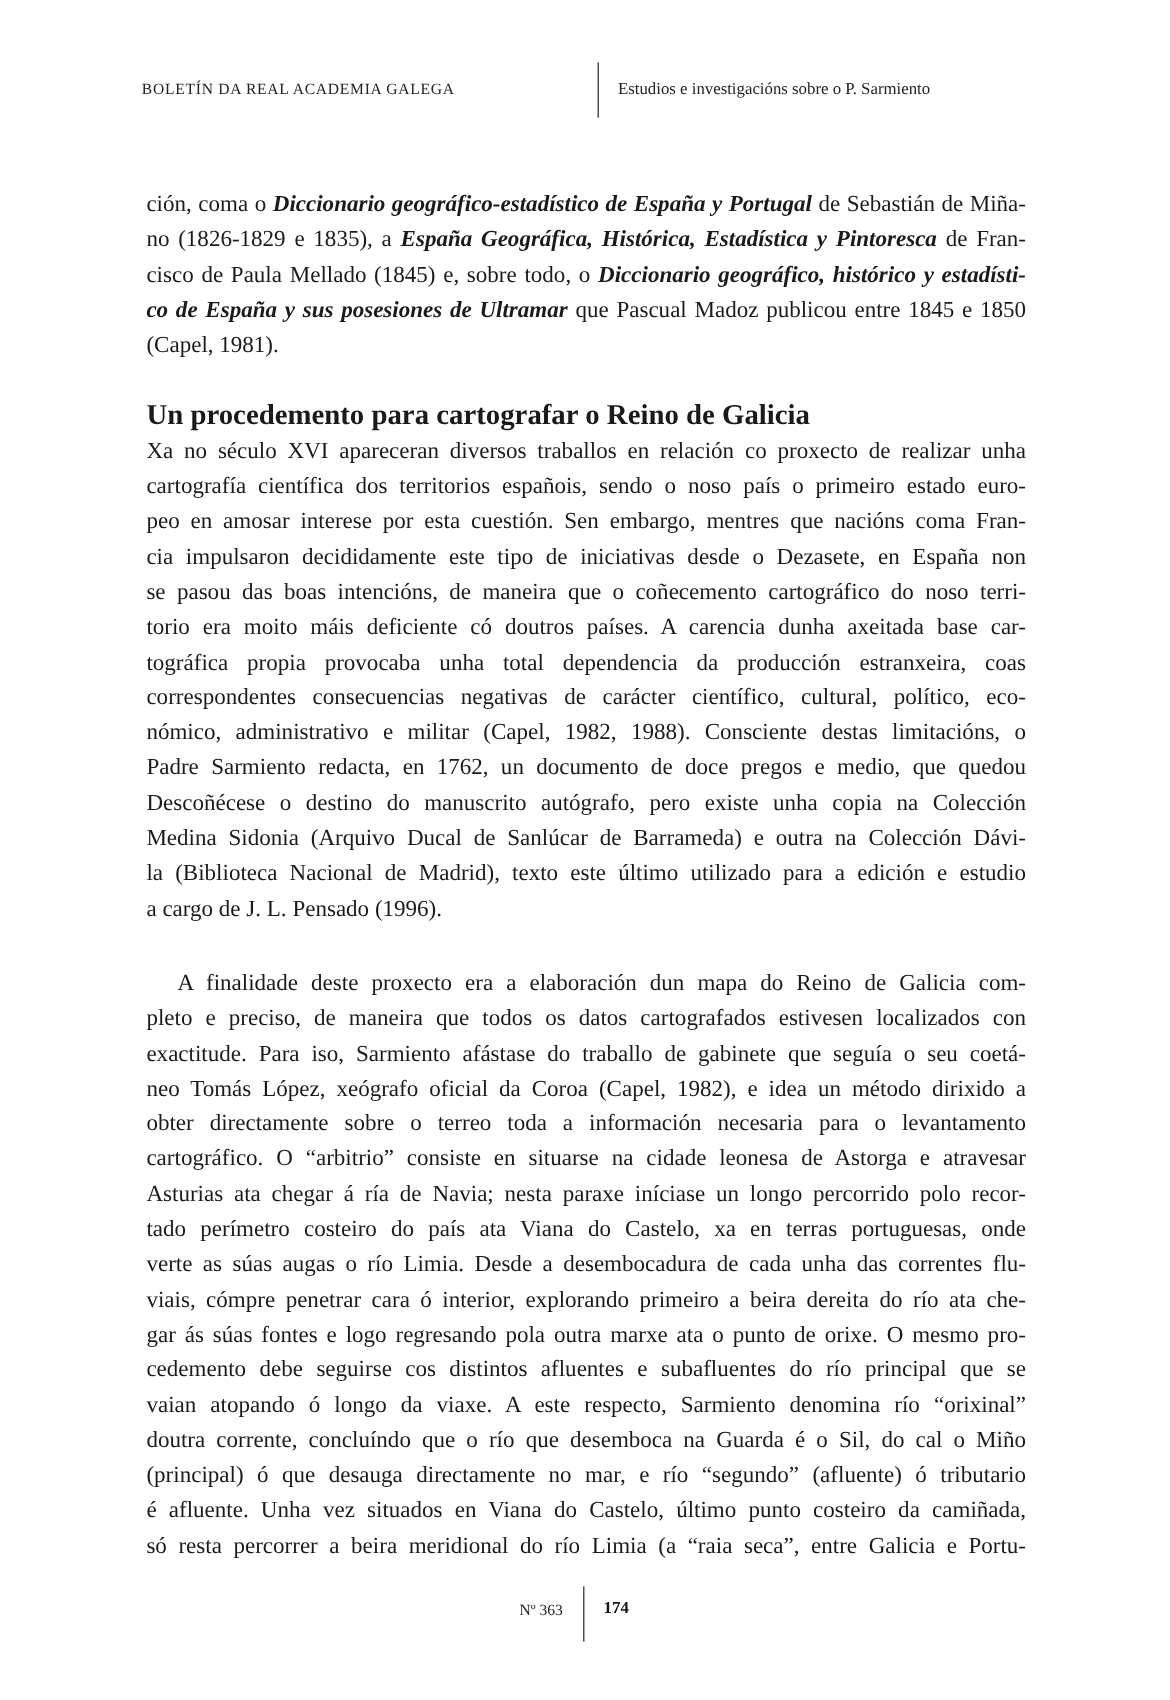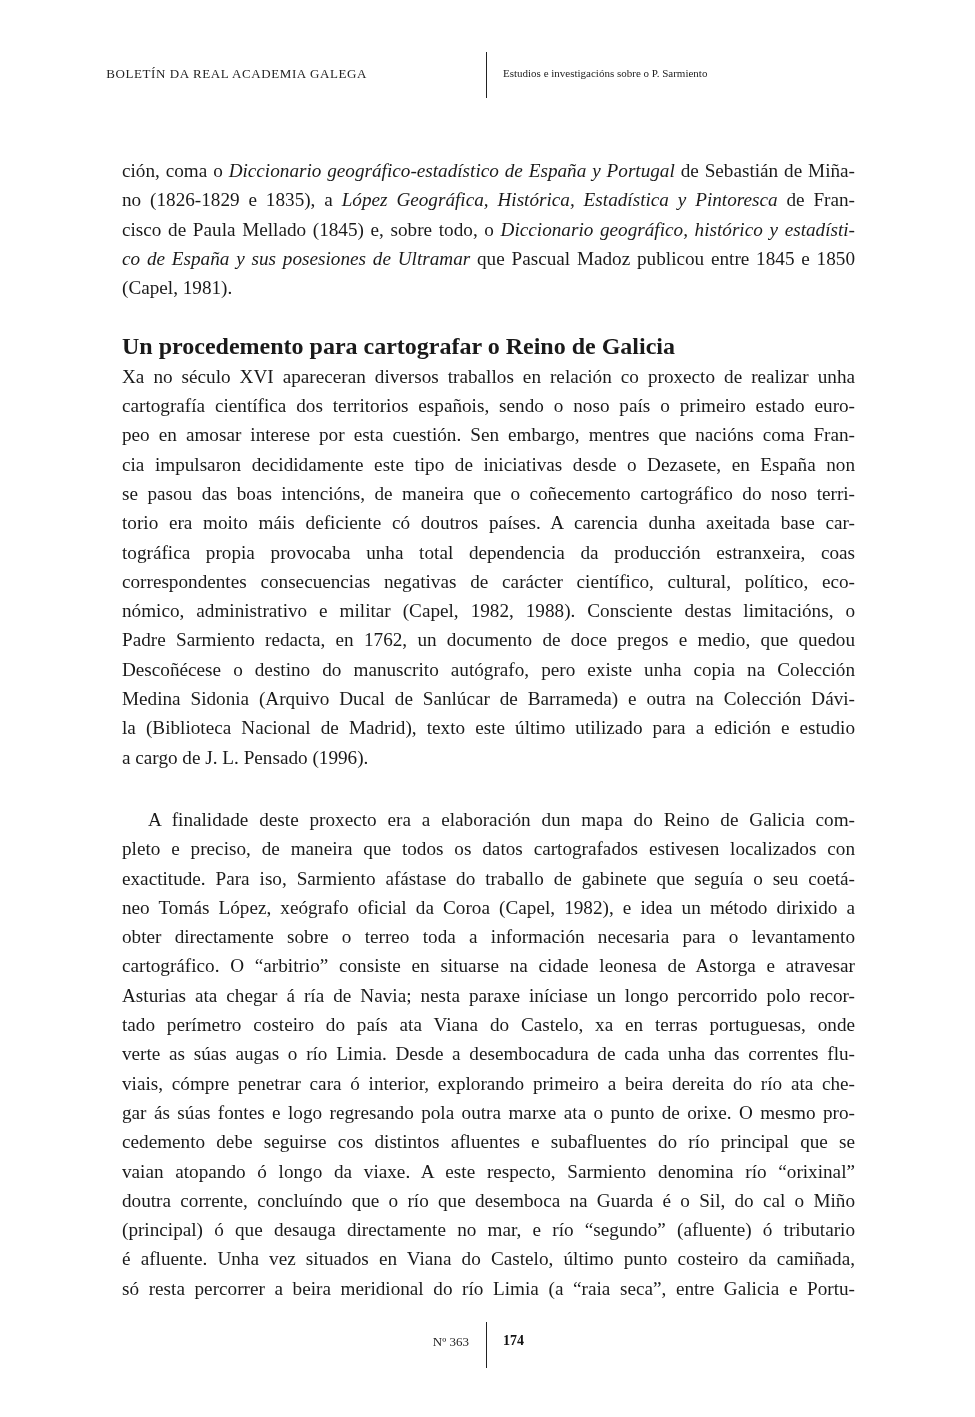--- a/index.html
+++ b/index.html
@@ -1,41 +1,41 @@
 <!DOCTYPE html>
 <html><head>
   <meta charset="utf-8">
   <style>
     html, body { margin: 0; padding: 0; background: #ffffff; }
     body {
       width: 975px; height: 1417px; position: relative; overflow: hidden;
       font-family: "Liberation Serif", "DejaVu Serif", serif; color: #1a1a1a;
     }
     .header {
-      position: absolute; top: 52px; left: 0; width: 872px; height: 46px;
+      position: absolute; top: 52px; left: 12px; width: 872px; height: 46px;
     }
     .header .left {
       position: absolute; right: 505px; top: 14px;
       font-size: 13px; letter-spacing: 0.6px; color: #222;
     }
     .header .divider {
       position: absolute; left: 486px; top: 0; width: 1px; height: 46px; background: #222;
     }
     .header .right {
       position: absolute; left: 503px; top: 15px;
-      font-size: 11px; color: #222;
+      font-size: 14px; color: #222;
     }
     .body {
       position: absolute; left: 122px; top: 156px; width: 733px;
       font-size: 19.2px; line-height: 29.3px;
     }
     .line { display: block; height: 29.3px; white-space: nowrap; text-align: justify; text-align-last: justify; }
     .line.last { text-align-last: left; }
     .line.indent { padding-left: 26px; margin-top: 33px; }
-    i { font-style: italic; }
+    i { font-style: italic; font-weight: bold; }
     .heading {
       font-weight: bold; font-size: 24px; height: 29.3px; line-height: 29.3px; white-space: nowrap;
     }
     .gap { height: 30px; }
     .footer {
       position: absolute; top: 1322px; left: 0; width: 972px; height: 46px;
     }
     .footer .num {
       position: absolute; right: 503px; top: 12px; font-size: 13px; color: #222;
     }
@@ -51,21 +51,21 @@
 
 <div class="header">
   <span class="left">BOLETÍN DA REAL ACADEMIA GALEGA</span>
   <span class="divider"></span>
   <span class="right">Estudios e investigacións sobre o P. Sarmiento</span>
 </div>
 
 <div class="body">
   <div id="intro">
       <span class="line"><span>ción, coma o </span><i>Diccionario geográfico-estadístico de España y Portugal</i><span> de Sebastián de Miña-</span></span>
-      <span class="line"><span>no (1826-1829 e 1835), a </span><i>López Geográfica, Histórica, Estadística y Pintoresca</i><span> de Fran-</span></span>
+      <span class="line"><span>no (1826-1829 e 1835), a </span><i>España Geográfica, Histórica, Estadística y Pintoresca</i><span> de Fran-</span></span>
       <span class="line"><span>cisco de Paula Mellado (1845) e, sobre todo, o </span><i>Diccionario geográfico, histórico y estadísti-</i></span>
       <span class="line"><i>co de España y sus posesiones de Ultramar</i><span> que Pascual Madoz publicou entre 1845 e 1850</span></span>
       <span class="line last"><span>(Capel, 1981).</span></span>
     </div>
   <div class="gap"></div>
   <div class="heading">Un procedemento para cartografar o Reino de Galicia</div>
   <div id="p1">
       <span class="line"><span>Xa no século XVI apareceran diversos traballos en relación co proxecto de realizar unha</span></span>
       <span class="line"><span>cartografía científica dos territorios españois, sendo o noso país o primeiro estado euro-</span></span>
       <span class="line"><span>peo en amosar interese por esta cuestión. Sen embargo, mentres que nacións coma Fran-</span></span>

